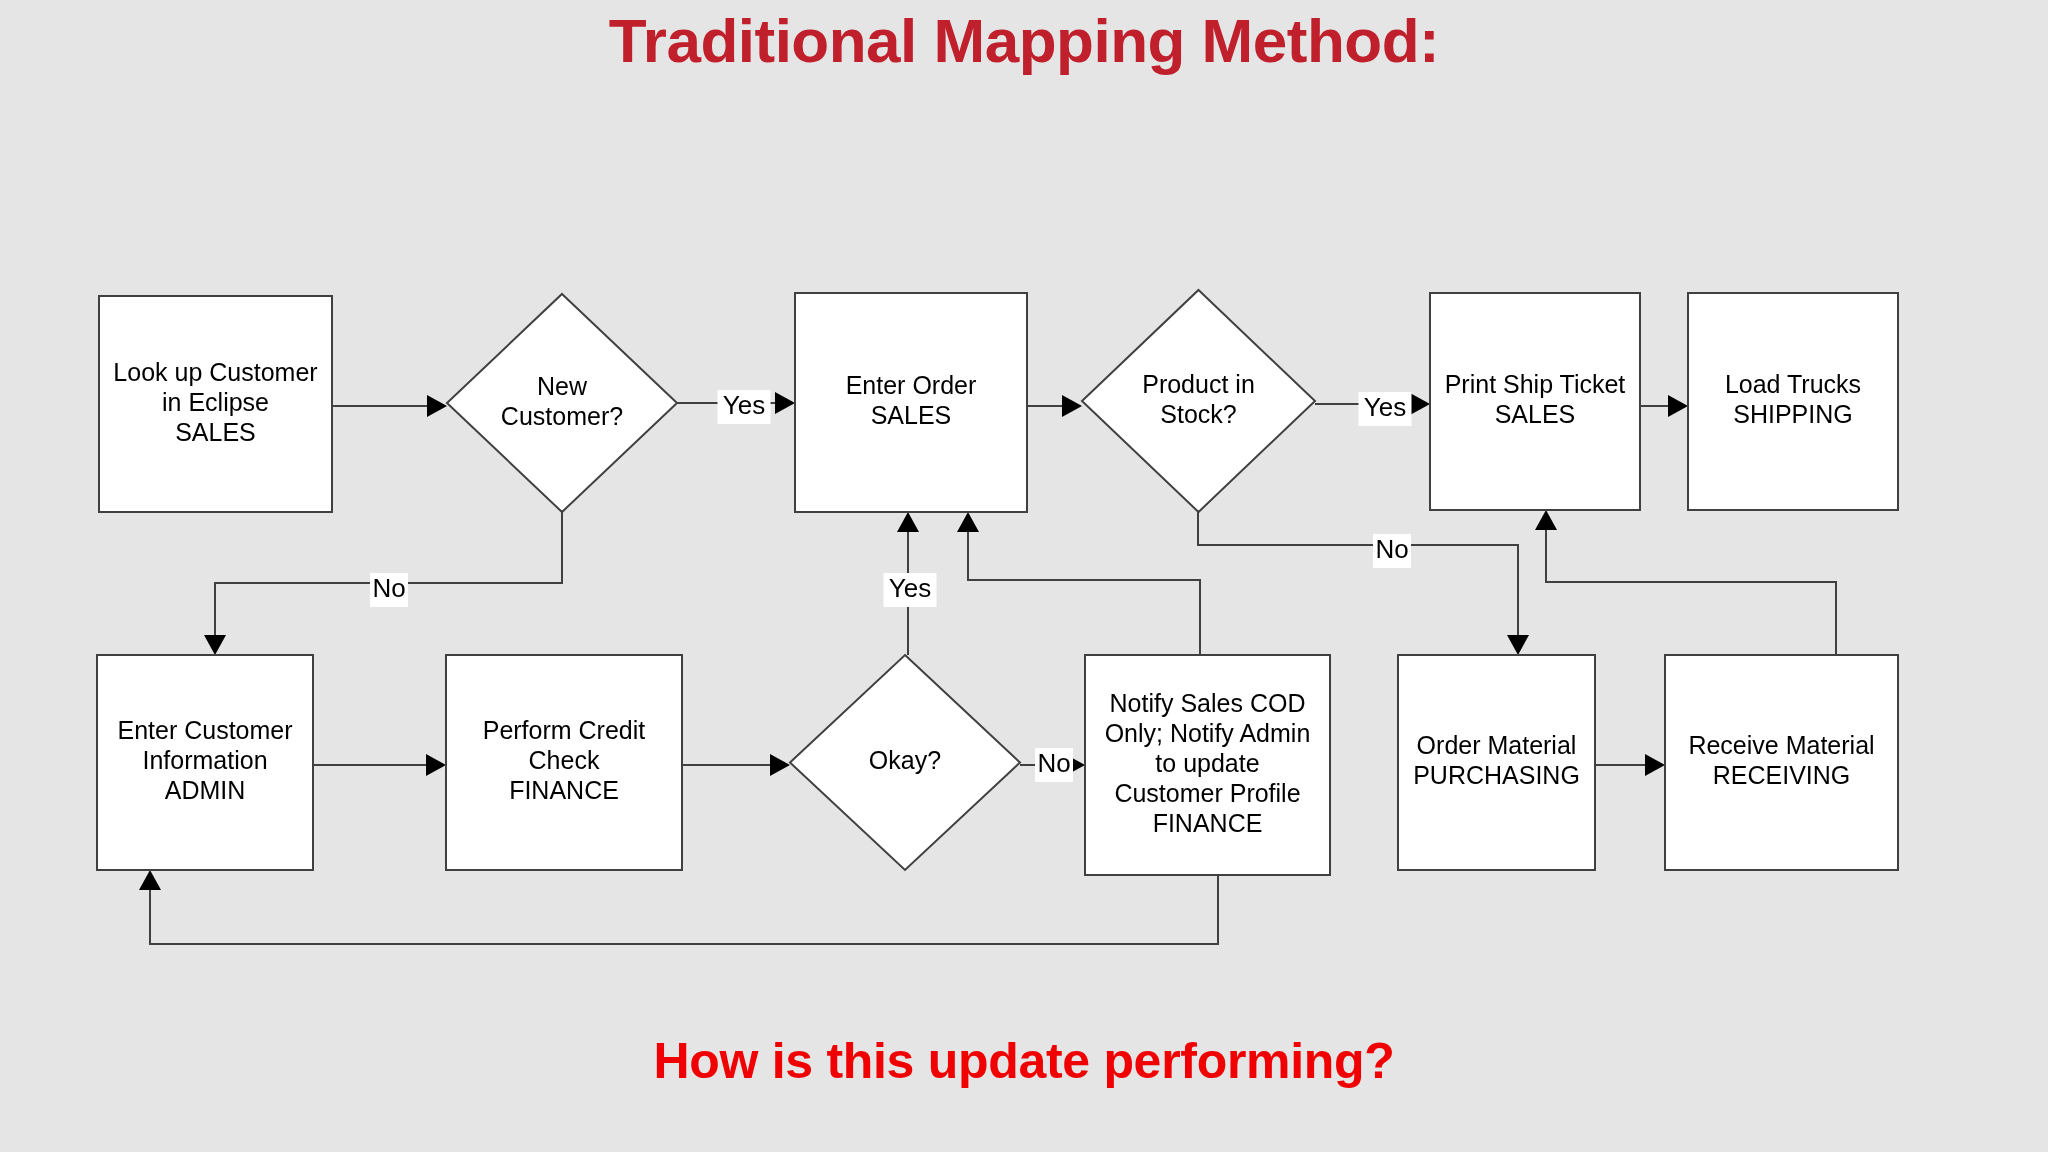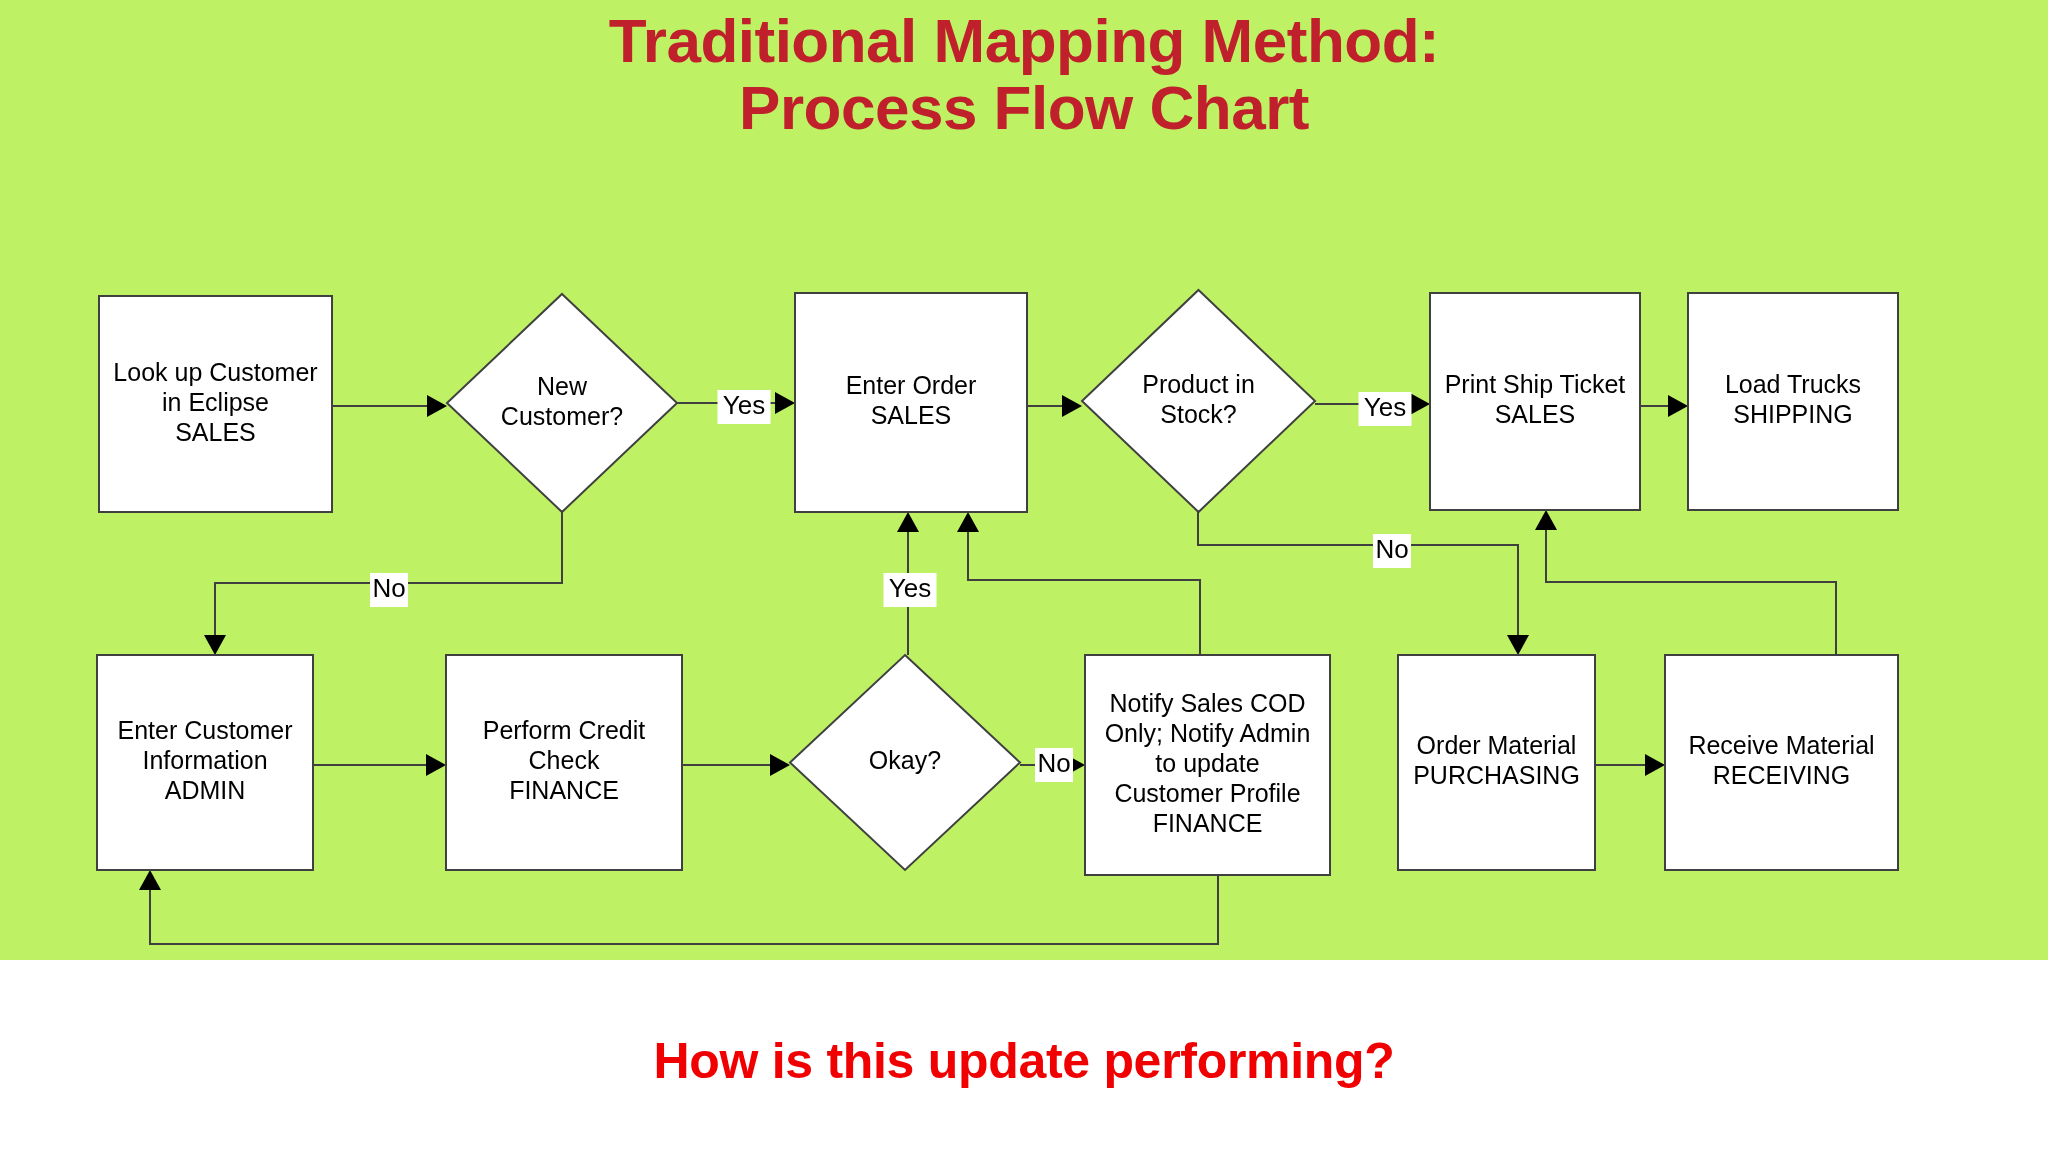--- a/index.html
+++ b/index.html
@@ -10,22 +10,22 @@
   body {
     width: 2048px;
     height: 1152px;
     font-family: "Liberation Sans", sans-serif;
     overflow: hidden;
     position: relative;
   }
   #slide {
     position: relative;
     width: 2048px;
-    height: 960px;
-    background: #bef264;
+    height: 1152px;
+    background: #e5e5e5;
   }
   .title-block {
     position: absolute;
     left: 0;
     top: 8px;
     width: 2048px;
     text-align: center;
     line-height: 1.08;
   }
   .title-line {
@@ -88,21 +88,20 @@
     stroke: none;
   }
 </style>
 </head>
 <body>
 
 <div id="slide">
 
   <div class="title-block">
     <span class="title-line">Traditional Mapping Method:</span>
-    <span class="title-line">Process Flow Chart</span>
   </div>
 
   <svg id="flow-svg" viewBox="0 0 2048 1152" xmlns="http://www.w3.org/2000/svg">
     <g id="edges-layer">
         <g>
           <path d="M332 406 L429 406" class="conn-line"></path>
           <polygon points="447,406 427,395 427,417" class="conn-head"></polygon>
         </g>
         <g>
           <path d="M677 403 L777 403" class="conn-line"></path>

